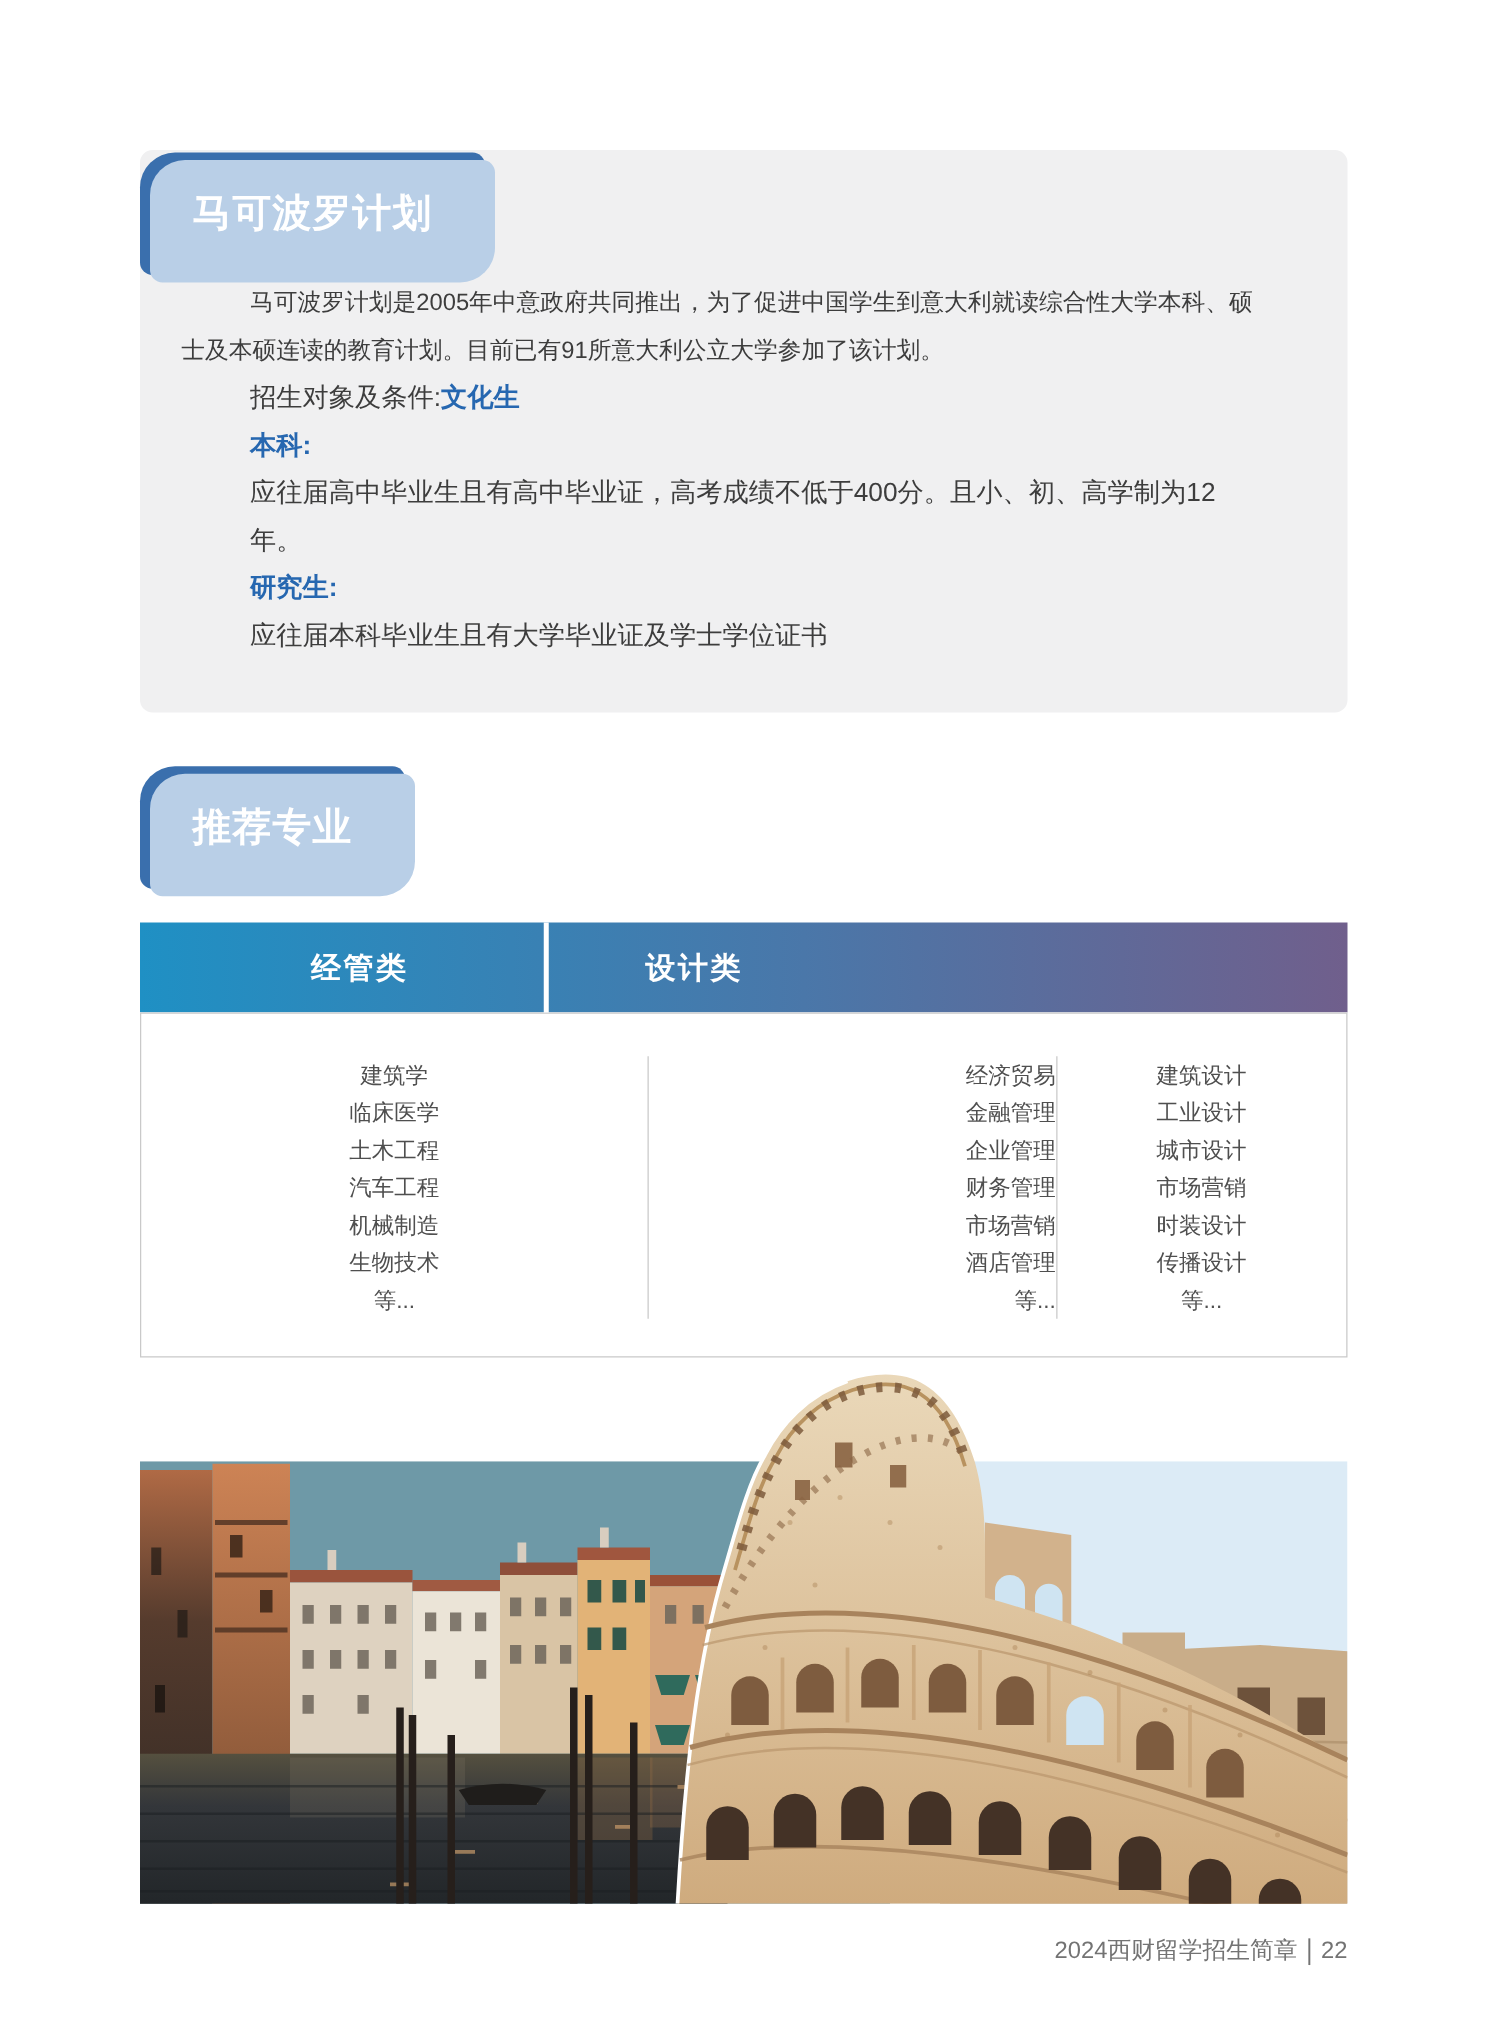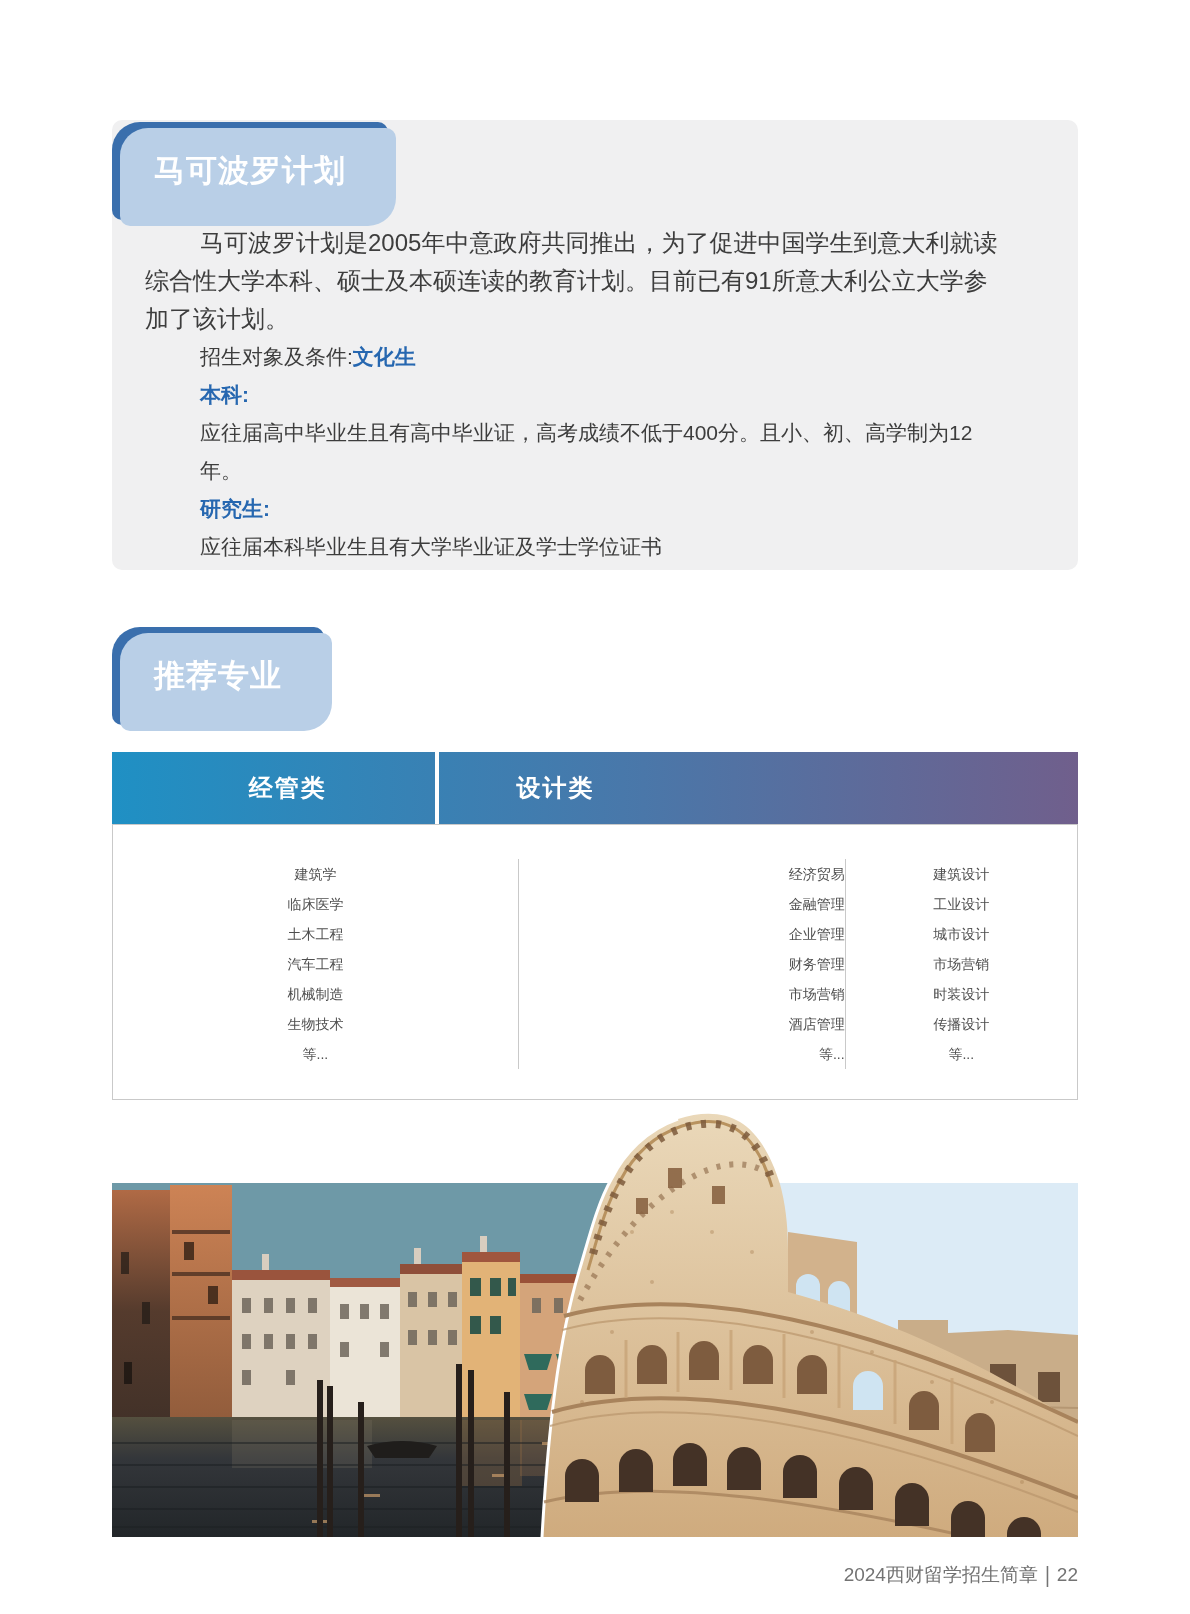--- a/index.html
+++ b/index.html
@@ -25,28 +25,28 @@
   }
 
   
   .panel{
     position:relative;margin-top:120px;height:450px;
     background:#f0f0f1;border-radius:10px;box-sizing:border-box;
     padding:104px 70px 0 33px;
   }
   .panel .badge{position:absolute;top:2px;left:0;}
   .intro{
-    margin:0;font-size:24px;line-height:38px;color:#3d3d3d;
+    margin:0;font-size:19px;line-height:38px;color:#3d3d3d;
     text-indent:55px;
   }
   .detail{margin:0 0 0 55px;font-size:21px;line-height:38px;color:#3d3d3d;}
   .accent{color:#2667b0;font-weight:bold;}
 
   
-  .badge-standalone{margin:57px 0 0 112px;text-align:right;}
+  .badge-standalone{margin:43px 0 0 112px;text-align:right;}
   .majors-table{width:966px;margin:27px auto 0;}
   .thead{
     display:flex;height:72px;
     background:linear-gradient(90deg,#1f90c4 0%,#4a77a9 55%,#705f8c 100%);
   }
   .th{
     box-sizing:border-box;display:flex;align-items:center;justify-content:center;
     color:#fff;font-size:24px;font-weight:bold;letter-spacing:2px;
   }
   .th.c0{width:42.1%;border-right:4px solid #fff;}
@@ -54,21 +54,21 @@
   .th.c2{width:24%;}
   .tbody{
     display:flex;border:1px solid #c9c9c9;box-sizing:border-box;
     padding:34px 0 30px 0;background:#fff;
   }
   .td{box-sizing:border-box;text-align:center;}
   .td.c0{width:42.1%;border-right:1px solid #c9c9c9;}
   .td.c1{width:33.9%;border-right:1px solid #c9c9c9;text-align:right;}
   .td.c2{width:24%;}
   .td li{
-    list-style:none;font-size:14px;line-height:30px;color:#4f4f4f;
+    list-style:none;font-size:18px;line-height:30px;color:#4f4f4f;
   }
   .td ul{margin:0;padding:0;}
 
   
   .photo-wrap{width:966px;margin:2px auto 0;}
   .photo-wrap svg{display:block;}
 
   
   .footer{
     width:966px;margin:20px auto 0;text-align:right;

